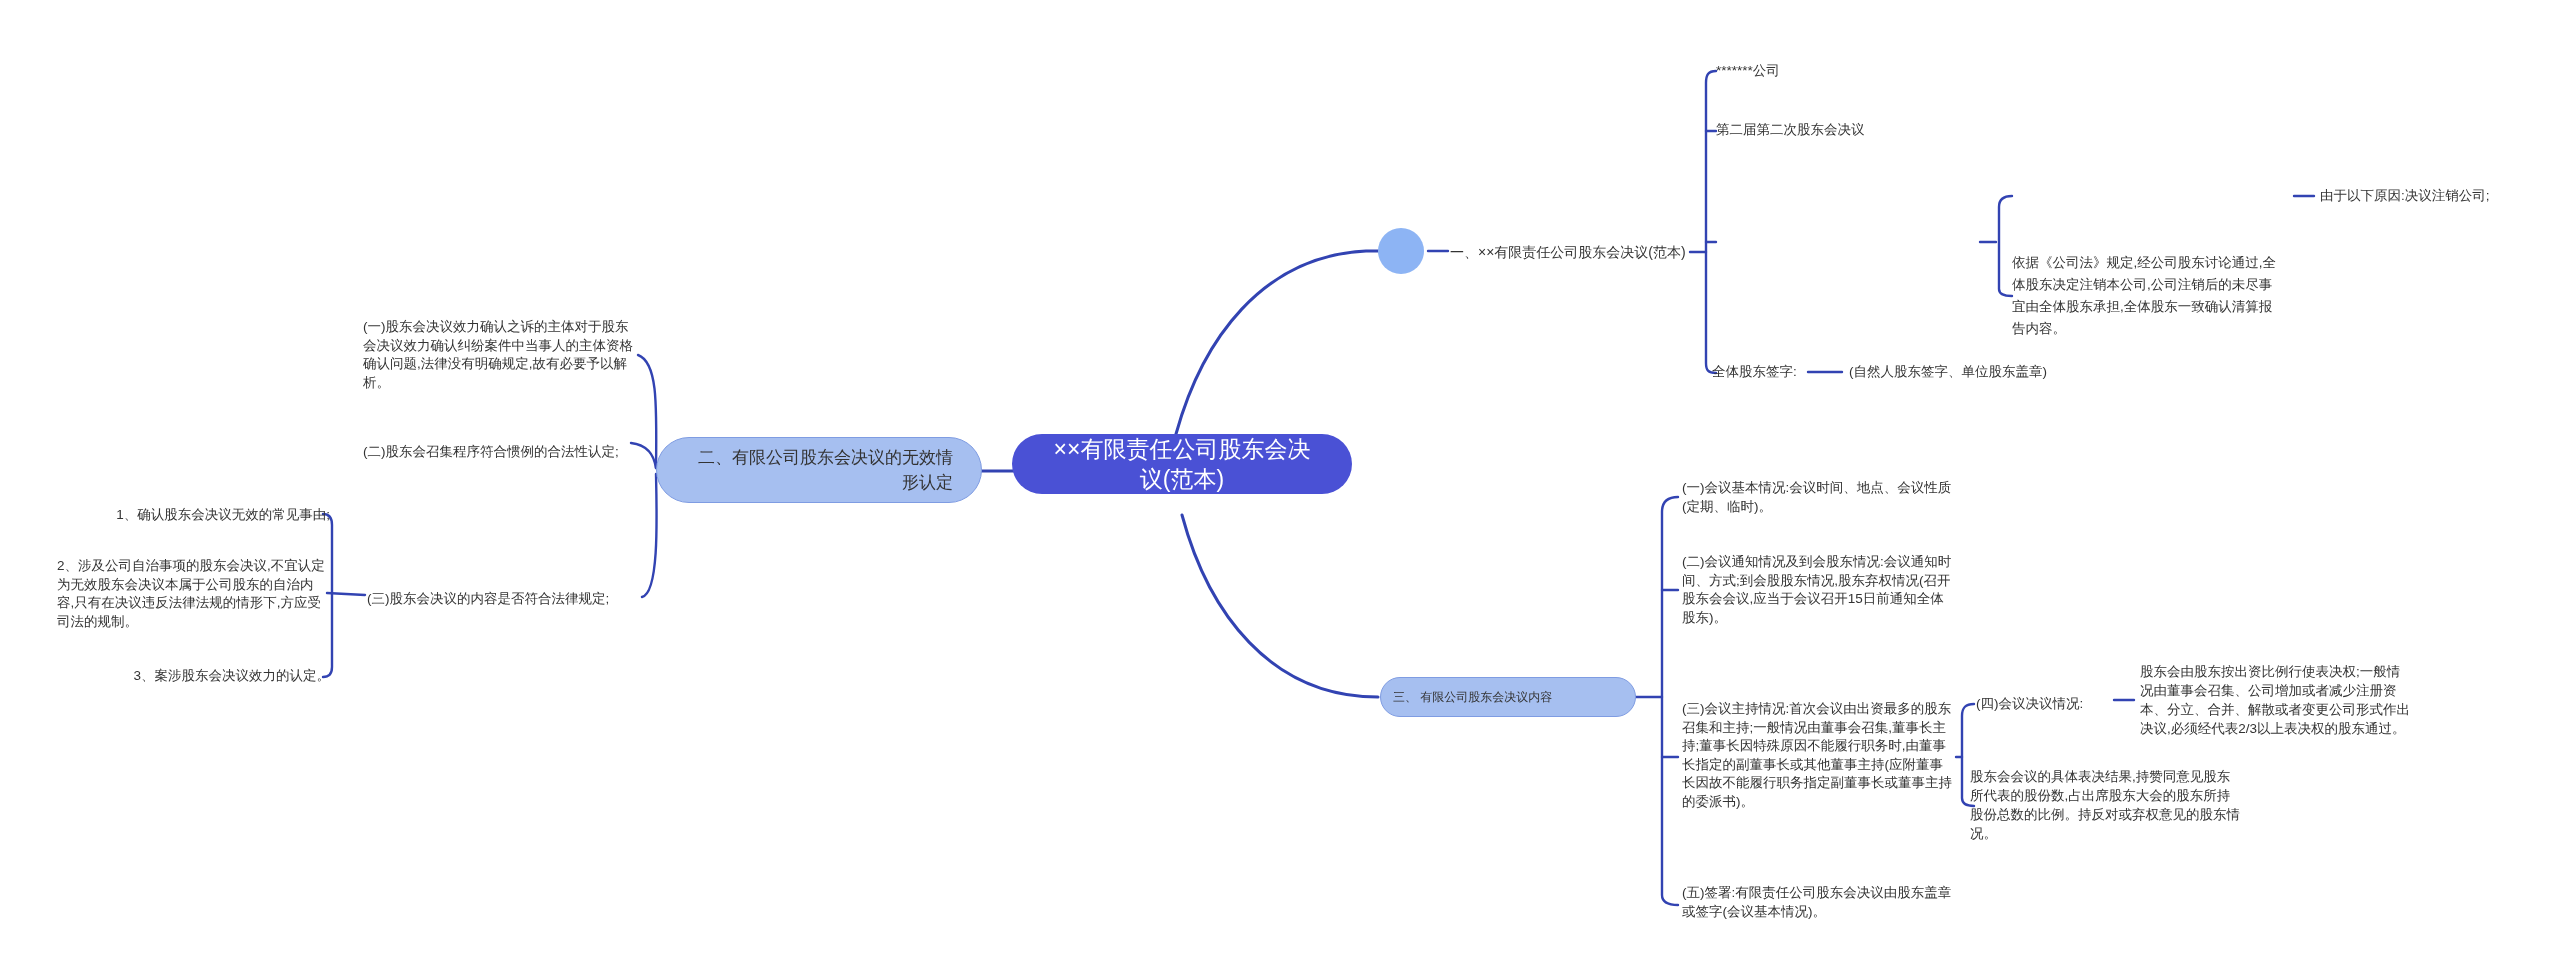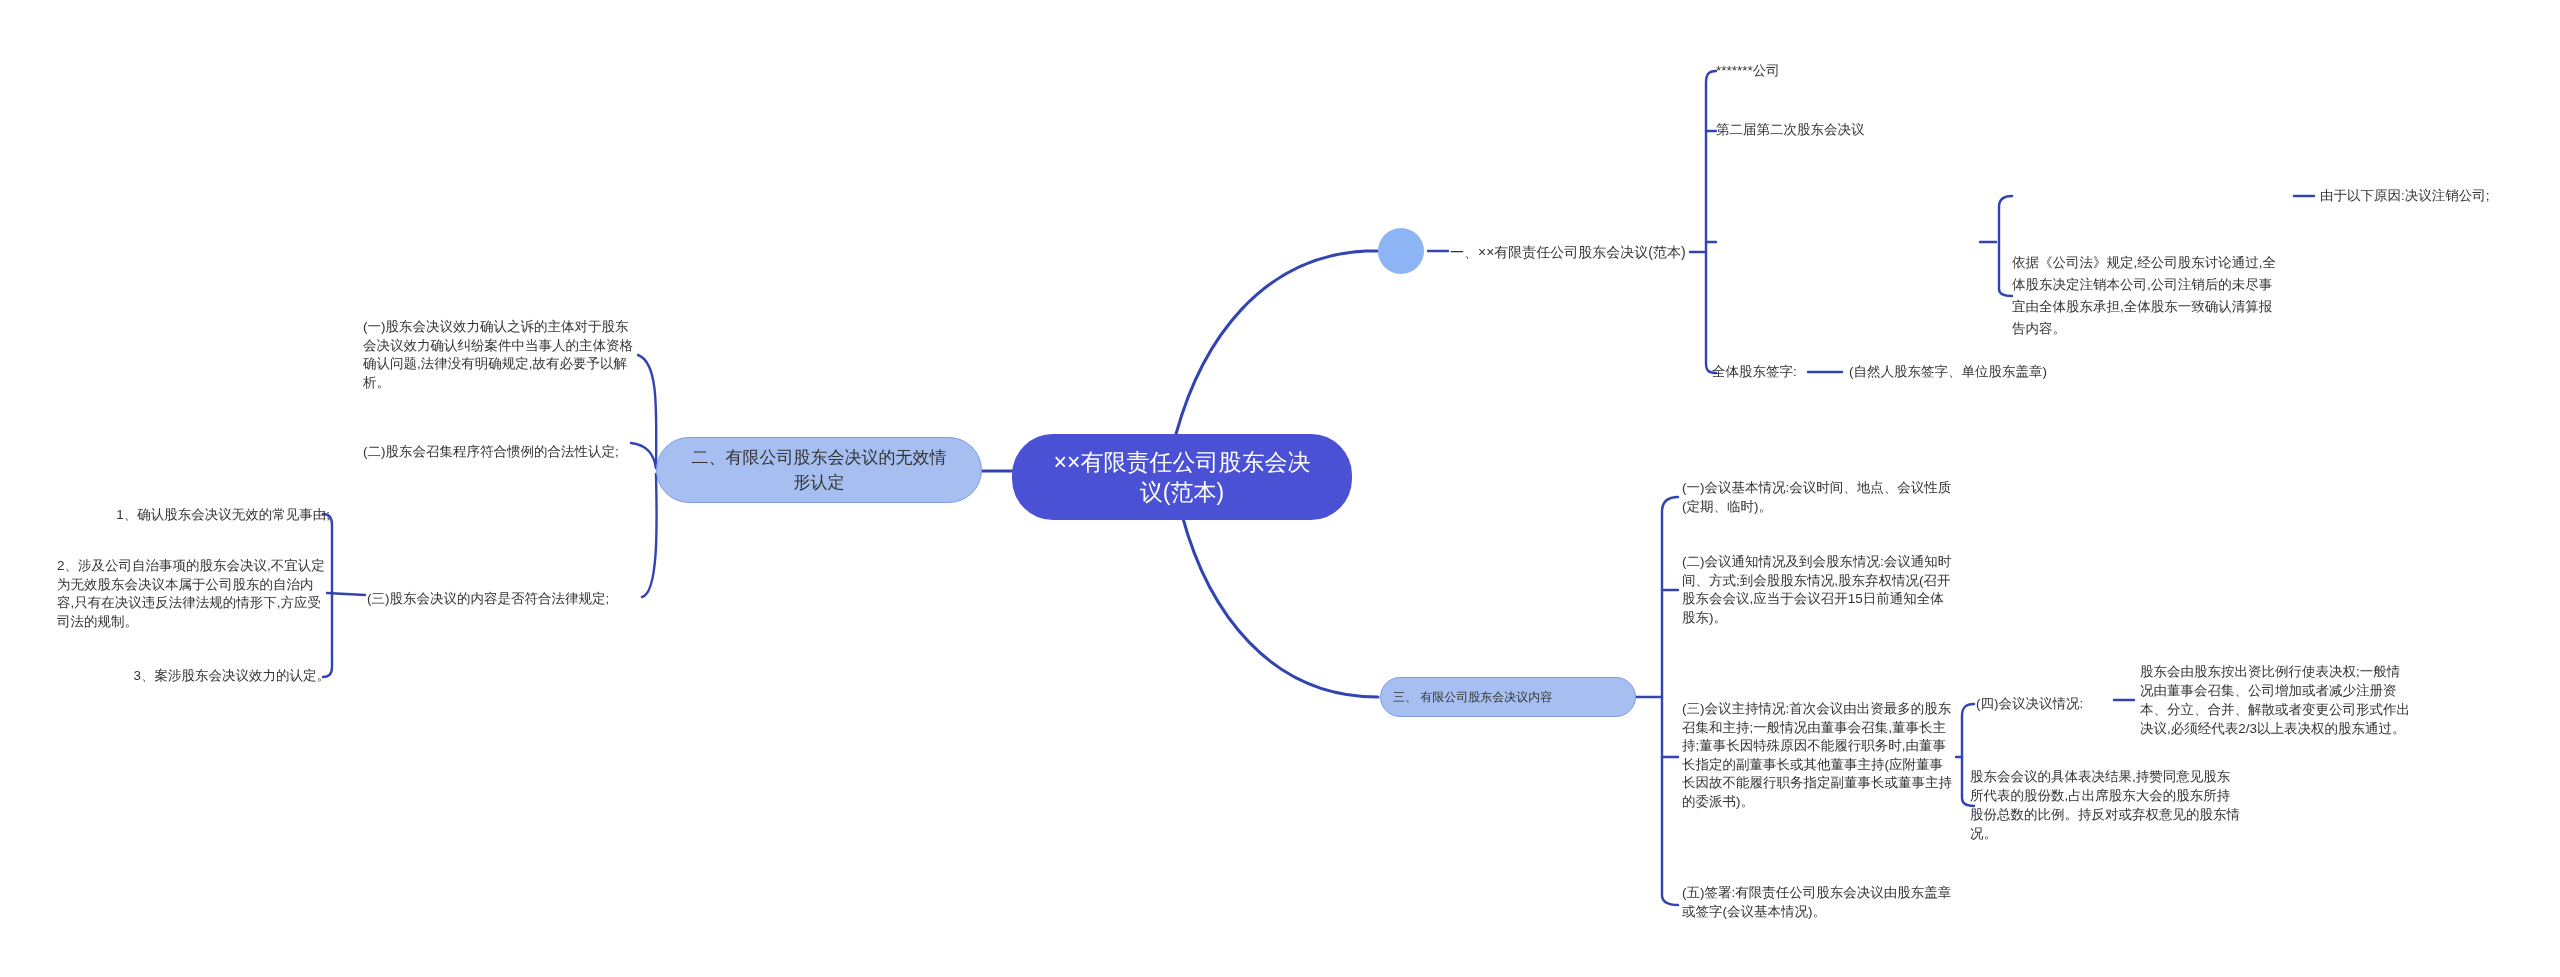--- a/index.html
+++ b/index.html
@@ -14,32 +14,32 @@
   #wires .t2{stroke-width:2.4px;}
 
   .node{position:absolute;font-size:13.5px;line-height:18.5px;color:var(--text,#333);}
   .rt{line-height:22px;}          
   .nowrap{white-space:nowrap;}
 
   .pill{
     position:absolute;display:flex;align-items:center;box-sizing:border-box;
   }
   .central{
-    left:1012px;top:434px;width:340px;height:86px;border-radius:41px;
+    left:1012px;top:434px;width:340px;height:60px;border-radius:41px;
     background:var(--central_bg,#4a51d5);color:var(--central_text,#fff);
     font-size:23px;line-height:30px;text-align:center;
     padding:0 38px;justify-content:center;
   }
   .sub{
     background:var(--sub_topic_bg,#a6bff0);color:var(--text,#333);
     border:1.5px solid var(--sub_topic_border,#7f9ce2);
   }
   .pos-b2{
     left:656px;top:437px;width:326px;height:66px;border-radius:33px;
-    font-size:17px;line-height:25px;padding:16px 28px;text-align:center;
+    font-size:17px;line-height:25px;padding:16px 28px;text-align:right;
   }
   .pos-b3{
     left:1380px;top:677px;width:256px;height:40px;border-radius:20px;
     font-size:12px;padding:0 12px;white-space:nowrap;
   }
   .circle{
     position:absolute;left:1378px;top:228px;width:46px;height:46px;border-radius:50%;
     background:var(--circle_bg,#8db4f4);
   }
   .label-b1{position:absolute;left:1450px;top:243px;font-size:14px;line-height:18px;

